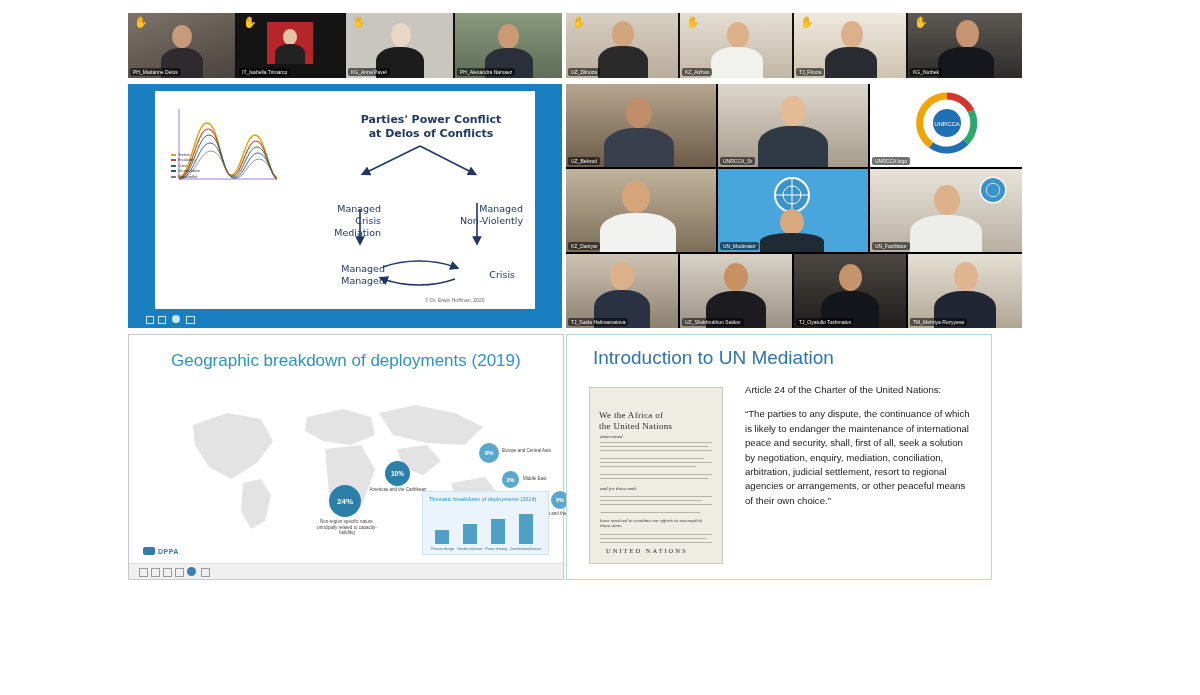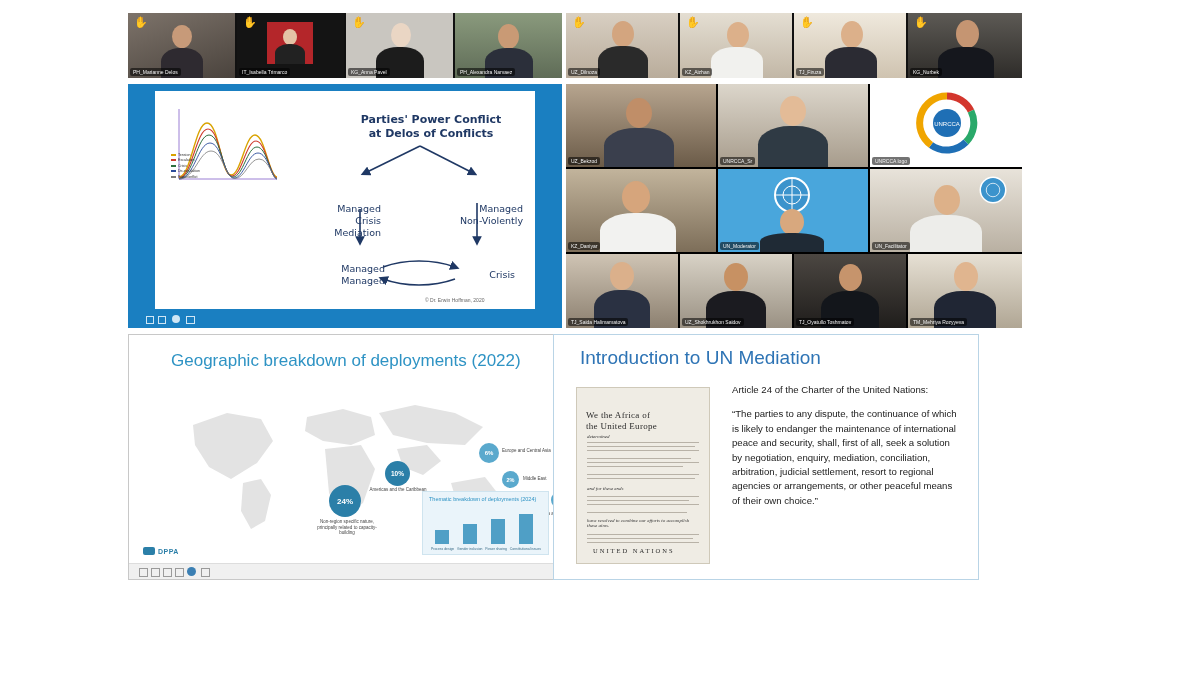--- a/index.html
+++ b/index.html
@@ -41,21 +41,21 @@
      align-items:center;justify-content:center;font-size:7px;font-weight:bold;}
   .bubble.small{background:#5aa9cd;}
   .bcap{position:absolute;text-align:center;font-size:4.5px;color:#444;line-height:1.25;width:70px;}
   #slide2 .thembox{position:absolute;right:14px;bottom:24px;width:125px;height:62px;
      background:#eaf4fa;border:1px solid #cfe4ef;}
   #slide2 .thembox .tt{position:absolute;left:6px;top:4px;font-size:5.5px;color:#2e93c4;}
   #slide2 .footbar{position:absolute;left:0;bottom:0;width:100%;height:15px;background:#f0f0f0;border-top:1px solid #ddd;}
   .dipa{position:absolute;left:14px;bottom:24px;font-size:7px;color:#2b7fa8;font-weight:bold;letter-spacing:.5px;}
 
   
-  #slide3{position:absolute;left:553px;top:334px;width:424px;height:244px;background:#fff;border:1px solid #b9d4e6;}
+  #slide3{position:absolute;left:566px;top:334px;width:424px;height:244px;background:#fff;border:1px solid #b9d4e6;}
   #slide3 .stitle{position:absolute;left:26px;top:12px;font-size:19px;color:#2e74b5;}
   #slide3 .doc{position:absolute;left:22px;top:52px;width:132px;height:175px;background:#efece4;
      border:1px solid #cfc9b9;overflow:hidden;}
   #slide3 .body{position:absolute;left:178px;top:48px;width:230px;font-size:9.6px;color:#1a1a1a;line-height:1.5;}
   #slide3 .body .lead{margin:0 0 10px 0;}
   #slide3 .body .quote{margin:0;}
   .docline{position:absolute;background:#8a8374;opacity:.55;height:1px;}
   .doctitle{position:absolute;left:9px;top:22px;width:112px;font-family:"Liberation Serif",serif;
      font-size:9px;color:#2b2b2b;line-height:1.25;letter-spacing:.3px;}
   .docheading{position:absolute;font-family:"Liberation Serif",serif;font-style:italic;font-size:5px;color:#333;}
@@ -278,21 +278,21 @@
     </div>
     <div class="tile" style="left:342px;top:170px;width:114px;height:74px;">
       <div style="position:absolute;inset:0;background:linear-gradient(180deg,#e6e0d4,#b0a694);"></div>
       <div class="head" style="left:46px;top:8px;width:24px;height:29px;background:#e0b58f;"></div>
       <div class="body" style="left:26px;top:37px;width:62px;height:37px;background:#202634;"></div>
       <div class="namebar">TM_Mehriya Rozyyeva</div>
     </div>
   </div>
 
   <div id="slide2">
-    <div class="stitle">Geographic breakdown of deployments (2022)</div>
+    <div class="stitle">Geographic breakdown of deployments (2019)</div>
 
     <svg style="position:absolute;left:36px;top:48px;" width="360" height="150" viewBox="0 0 360 150">
       <g fill="#e3e3e3">
         <path d="M28,42 L62,30 L96,36 L108,58 L92,80 L66,96 L44,84 L30,62 Z"></path>
         <path d="M78,100 L96,96 L106,112 L100,138 L86,146 L76,128 Z"></path>
         <path d="M142,34 L178,26 L206,34 L210,52 L186,62 L158,58 L140,48 Z"></path>
         <path d="M160,66 L196,62 L210,86 L198,120 L178,134 L164,110 Z"></path>
         <path d="M214,30 L250,22 L290,30 L318,44 L300,62 L262,60 L228,52 Z"></path>
         <path d="M232,66 L262,62 L276,78 L258,92 L238,84 Z"></path>
         <path d="M286,100 L320,94 L334,112 L316,128 L292,120 Z"></path>
@@ -352,21 +352,21 @@
       <div style="position:absolute;left:72px;top:4px;width:7px;height:7px;border:1px solid #9a9a9a;"></div>
     </div>
   </div>
 
   <div id="slide3">
     <div class="stitle">Introduction to UN Mediation</div>
 
     <div class="doc">
       <div class="doctitle">
         <div>We the Africa of</div>
-        <div>the United Europe</div>
+        <div>the United Nations</div>
       </div>
       <div class="docheading" style="left:10px;top:46px;">determined</div>
       <div class="docline" style="left:10px;top:54px;width:112px;"></div>
       <div class="docline" style="left:10px;top:58px;width:108px;"></div>
       <div class="docline" style="left:10px;top:62px;width:112px;"></div>
       <div class="docline" style="left:10px;top:70px;width:104px;"></div>
       <div class="docline" style="left:10px;top:74px;width:112px;"></div>
       <div class="docline" style="left:10px;top:78px;width:96px;"></div>
       <div class="docline" style="left:10px;top:86px;width:112px;"></div>
       <div class="docline" style="left:10px;top:90px;width:108px;"></div>

